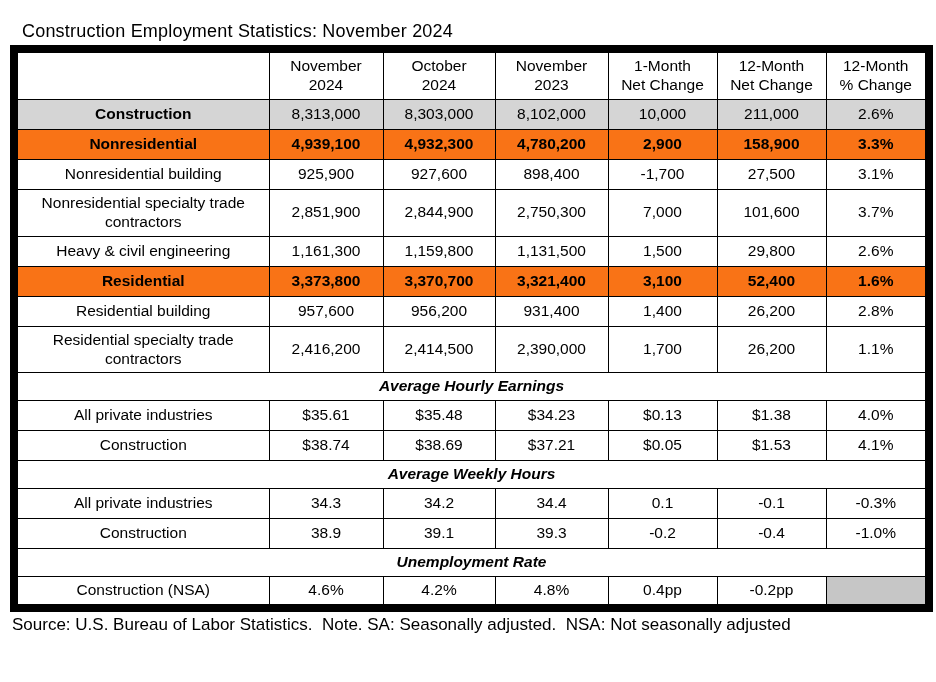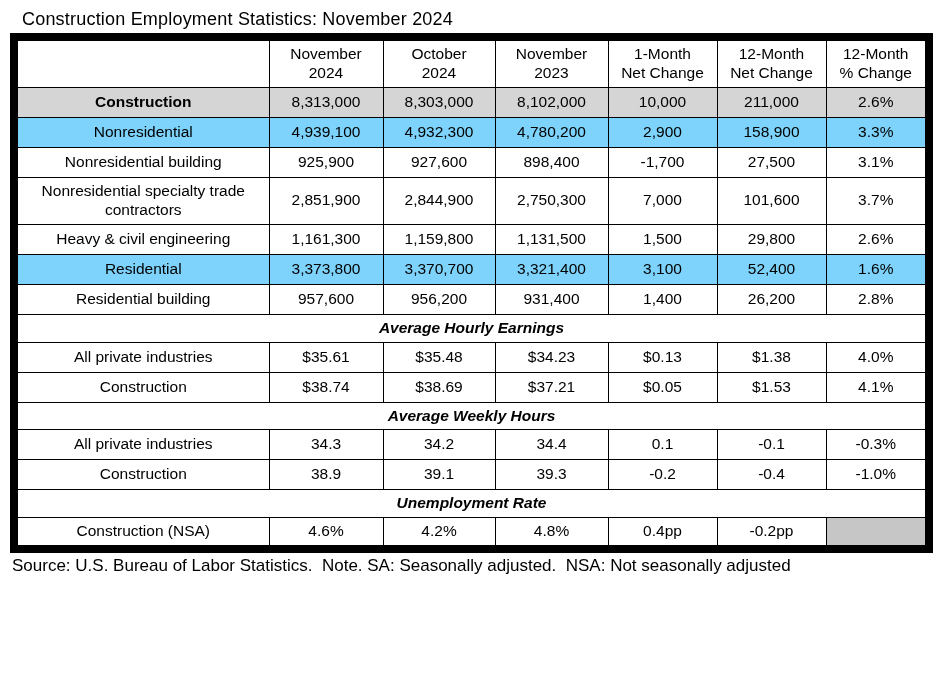--- a/index.html
+++ b/index.html
@@ -4,21 +4,21 @@
 <style>
   * { box-sizing: border-box; }
   html, body { margin: 0; padding: 0; background: #ffffff; }
   body {
     width: 936px;
     height: 682px;
     font-family: "Liberation Sans", sans-serif;
     color: #000;
     overflow: hidden;
   }
-  .page { padding: 6px 10px 0 10px; }
+  .page { padding: 18px 10px 0 10px; }
   .page-title {
     font-size: 18px;
     font-weight: normal;
     margin: 3px 0 3px 12px;
     letter-spacing: 0.2px;
   }
   table.stats {
     border-collapse: collapse;
     table-layout: fixed;
     width: 915px;
@@ -45,21 +45,21 @@
     padding: 5px 0;
   }
   td.row-label {
     text-align: left;
     padding-left: 8px;
     padding-right: 8px;
   }
   tr.single td { height: 30px; }
   tr.bold-label td.row-label { font-weight: bold; }
   tr.shade-dark td { background: #d5d5d5; }
-  tr.shade-light td { background: #7dd3fc; }
+  tr.shade-light td { background: #f97316; font-weight: bold; }
   td.empty-gray { background: #c6c6c6; }
   .source-note {
     font-size: 17px;
     margin: 3px 0 0 2px;
     white-space: pre-wrap;
   }
 </style>
 </head>
 <body>
 
@@ -165,20 +165,29 @@
         </tr>
         <tr class="single">
           <td class="row-label">Residential building</td>
           <td>957,600</td>
           <td>956,200</td>
           <td>931,400</td>
           <td>1,400</td>
           <td>26,200</td>
           <td>2.8%</td>
         </tr>
+        <tr class="single">
+          <td class="row-label">Residential specialty trade contractors</td>
+          <td>2,416,200</td>
+          <td>2,414,500</td>
+          <td>2,390,000</td>
+          <td>1,700</td>
+          <td>26,200</td>
+          <td>1.1%</td>
+        </tr>
         <tr>
           <td colspan="7" class="section-title-cell">Average Hourly Earnings</td>
         </tr>
         <tr class="single">
           <td class="row-label">All private industries</td>
           <td>$35.61</td>
           <td>$35.48</td>
           <td>$34.23</td>
           <td>$0.13</td>
           <td>$1.38</td>

